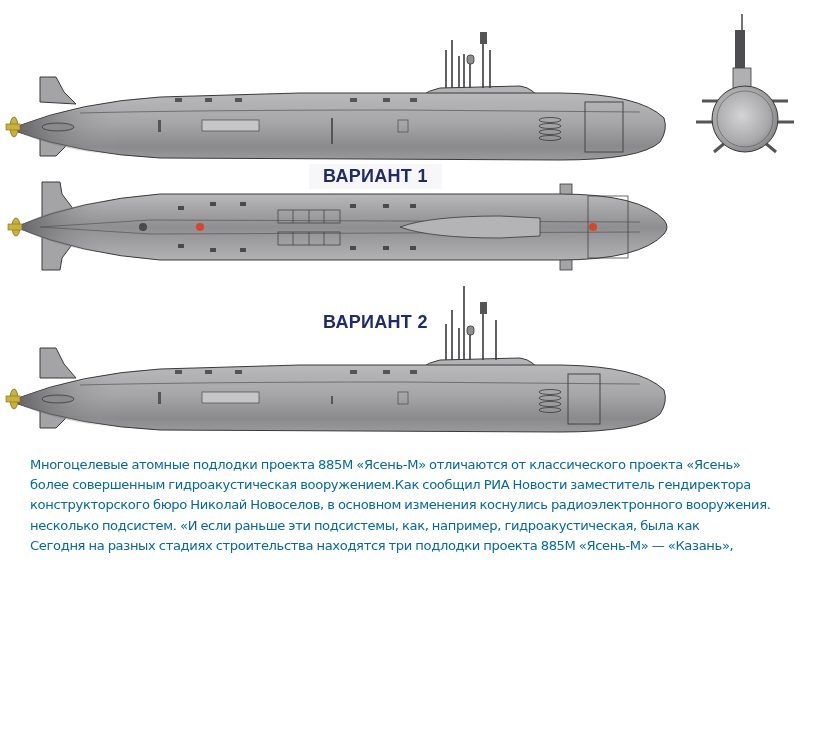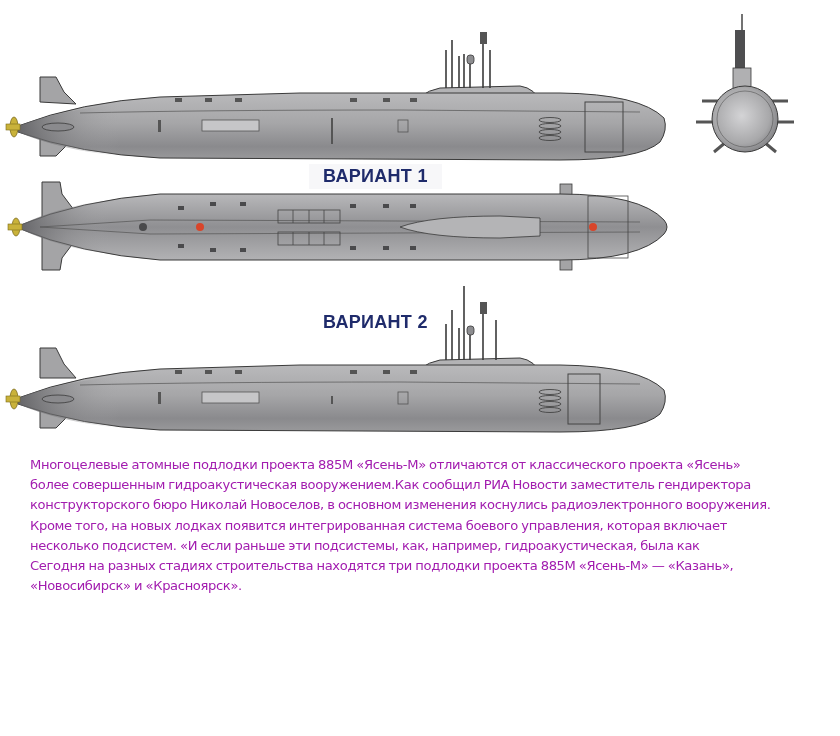--- a/index.html
+++ b/index.html
@@ -4,21 +4,21 @@
 <style>
   html, body { margin: 0; padding: 0; background: #ffffff; }
   body { width: 840px; height: 736px; position: relative; overflow: hidden; font-family: "Liberation Sans", sans-serif; }
   .abs { position: absolute; }
   .label {
     position: absolute; font-family: "Liberation Sans", sans-serif; font-weight: bold;
     font-size: 18px; color: #1f2b6b; letter-spacing: 0.3px; background: #f7f7f9; padding: 2px 14px;
   }
   .article {
     position: absolute; left: 30px; top: 455px; width: 805px;
-    font-family: "DejaVu Sans", sans-serif; font-size: 13.1px; line-height: 20.2px; color: #a21caf;
+    font-family: "DejaVu Sans", sans-serif; font-size: 13.1px; line-height: 20.2px; color: #0369a1;
     letter-spacing: -0.35px; word-spacing: -0.5px;
   }
   .article p { margin: 0; white-space: nowrap; }
   svg { position: absolute; overflow: visible; }
 </style>
 </head>
 <body>
 
 <svg width="0" height="0" style="position:absolute">
   <defs>
@@ -215,17 +215,15 @@
       <ellipse cx="14" cy="119" rx="4" ry="10" fill="#c9b23a" stroke="#7c6b1a" stroke-width="0.8"></ellipse>
       <rect x="6" y="116" width="14" height="6" fill="#c9b23a" stroke="#7c6b1a" stroke-width="0.6"></rect>
     </g>
   </svg>
 </div>
 
 <div class="article">
   <p>Многоцелевые атомные подлодки проекта 885М «Ясень-М» отличаются от классического проекта «Ясень»</p>
   <p>более совершенным гидроакустическая вооружением.Как сообщил РИА Новости заместитель гендиректора</p>
   <p>конструкторского бюро Николай Новоселов, в основном изменения коснулись радиоэлектронного вооружения.</p>
-  <p>Кроме того, на новых лодках появится интегрированная система боевого управления, которая включает</p>
   <p>несколько подсистем. «И если раньше эти подсистемы, как, например, гидроакустическая, была как</p>
   <p>Сегодня на разных стадиях строительства находятся три подлодки проекта 885М «Ясень-М» — «Казань»,</p>
-  <p>«Новосибирск» и «Красноярск».</p>
 </div>
 
 </body></html>

